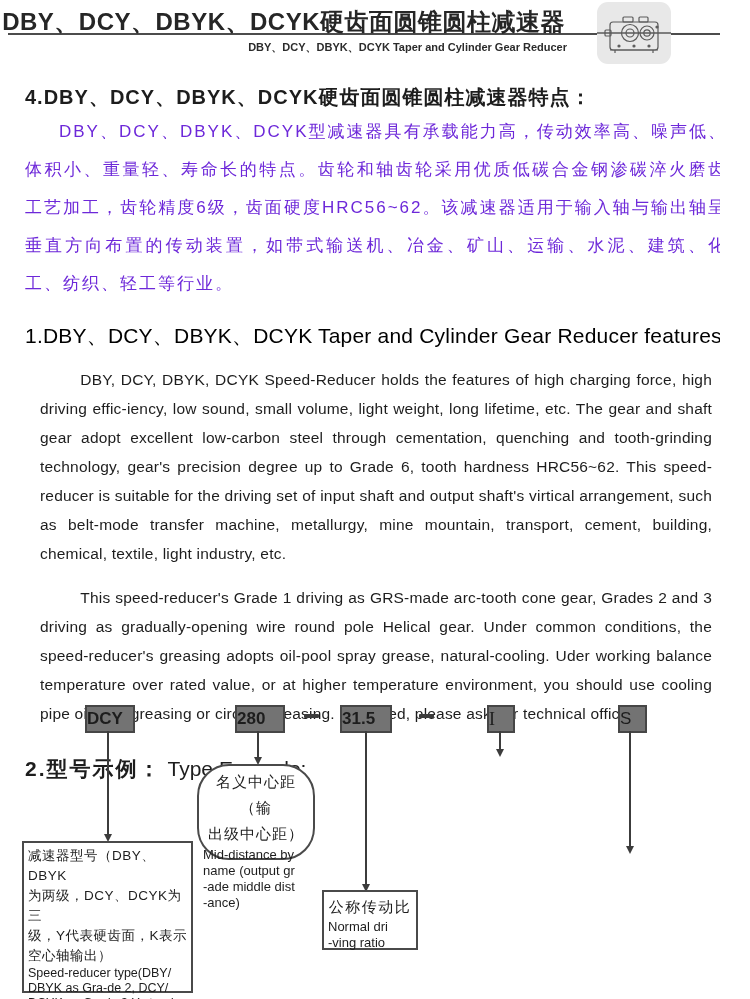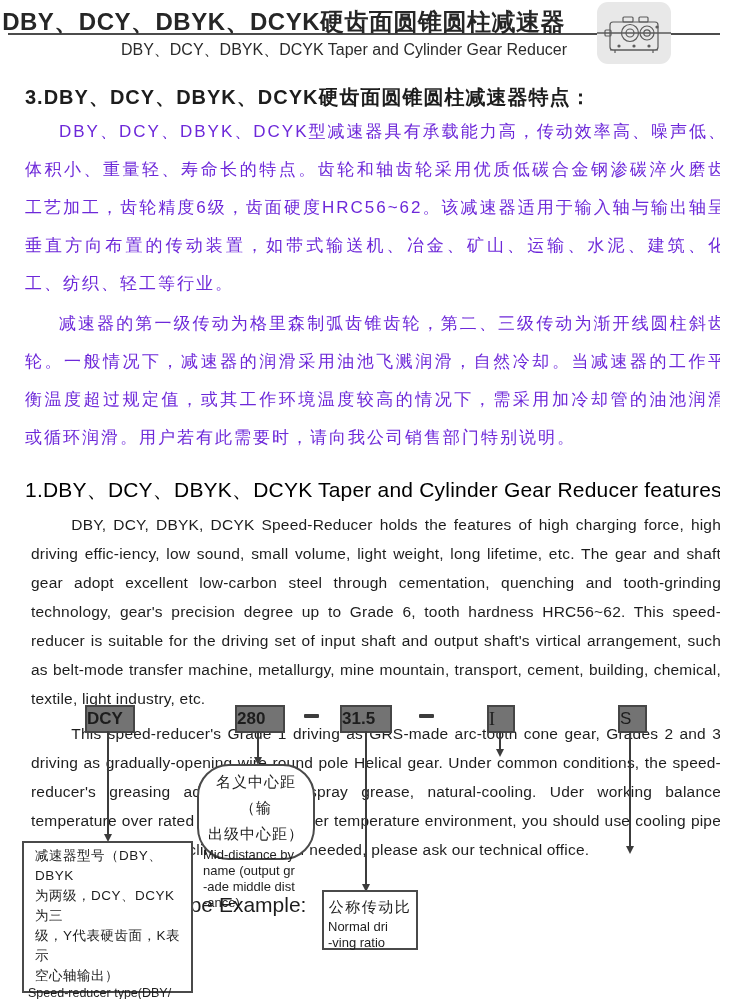--- a/index.html
+++ b/index.html
@@ -8,38 +8,38 @@
     font-family:"Liberation Sans","DejaVu Sans",sans-serif;
     color:#222222; overflow:hidden;
   }
   
   .header-rule { position:absolute; left:8px; top:33px; width:732px; height:2px; background:#4c4c4c; }
   .title-cn {
     position:absolute; top:6px; right:155px; font-size:24px; font-weight:bold;
     letter-spacing:0.5px; color:#262626; white-space:nowrap;
   }
   .title-en {
-    position:absolute; top:40px; right:153px; font-size:16px; font-weight:400;
+    position:absolute; top:40px; right:153px; font-size:11px; font-weight:700;
     color:#2b2b2b; white-space:nowrap;margin-left:45px;
   }
   .icon-box {
     position:absolute; left:597px; top:2px; width:74px; height:62px;
     background:#e8e8e8; border-radius:11px;
   }
   .icon-box svg { display:block; }
   
   .content { position:absolute; left:25px; top:84px; width:702px; }
   .h-cn { font-size:20px; font-weight:bold; margin:0; letter-spacing:1px; color:#1d1d1d; }
   .para-cn {
     margin:2px 0 0 0; font-size:17px; line-height:38px; letter-spacing:2px;
     text-align:justify; text-indent:2em; color:#6d28d9;
   }
   .h-en { font-size:21px; font-weight:normal; margin:19px 0 6px 0; color:#000000; letter-spacing:0.2px; }
   .para-en {
-    margin:6px; font-size:15.5px; line-height:29px; text-align:justify;
+    margin:15px; font-size:15.5px; line-height:29px; text-align:justify;
     text-indent:2.6em; color:#1d1d1d; letter-spacing:0.2px;
   }
   .h2 { margin:27px 0 0 0; font-size:21px; color:#1d1d1d; }
   .h2 .cnpart { font-weight:bold; letter-spacing:2px; }
   .h2 .enpart { font-weight:normal; margin-left:6px; }
   
   .diagram { position:absolute; left:0; top:700px; width:750px; height:299px; }
   .code {
     position:absolute; top:5px; height:24px; border:2px solid #464646;
     text-align:left; font-size:17px; font-weight:bold; line-height:24px;
@@ -53,21 +53,21 @@
     position:absolute; width:0; height:0;
     border-left:4px solid transparent; border-right:4px solid transparent;
     border-top:8px solid #3c3c3c;
   }
   .ann {
     position:absolute; border:2px solid #4a4a4a; background:#fff;
     padding:3px 4px; box-sizing:border-box; color:#1d1d1d;
   }
   .ann .cn { white-space:pre-line; font-size:15px; line-height:25px; letter-spacing:1px; }
   .ann .en { white-space:pre-line; font-size:12.8px; line-height:15.5px; letter-spacing:0; }
-  .ann.a1 .cn { font-size:13.5px; line-height:20px; letter-spacing:0.5px;margin-left:7px; }
+  .ann.a1 .cn { font-size:13.5px; line-height:20px; letter-spacing:0.5px; }
   .ann.a1 .en { font-size:12.5px; line-height:14.8px; }
   .ann.a2 .cn , .ann.a4 .cn { text-align:center; line-height:26px; }
   .ann.a3 .cn { line-height:24px; letter-spacing:1.5px;text-align:center; }
   .ann.a3 .en , .ann.a4 .en , .ann.a2 .en { font-size:13px; line-height:16px; }
   .ann.a5 .cn { font-size:15.5px; line-height:25px; letter-spacing:2px; }
   .ann.a5 .en { font-size:13.2px; line-height:17px; }
 </style>
 </head>
 <body>
 
@@ -100,23 +100,22 @@
 
         <circle cx="22" cy="44" r="1" fill="#5a5a5a"></circle>
         <circle cx="37" cy="44" r="1" fill="#5a5a5a"></circle>
         <circle cx="52" cy="44" r="1" fill="#5a5a5a"></circle>
         <circle cx="60" cy="25" r="1" fill="#5a5a5a"></circle>
       </g>
     </svg>
   </div>
 
   <div class="content">
-    <h2 class="h-cn">3.DBY、DCY、DBYK、DCYK硬齿面圆锥圆柱减速器特点：</h2>
+    <h2 class="h-cn">4.DBY、DCY、DBYK、DCYK硬齿面圆锥圆柱减速器特点：</h2>
     <p class="para-cn">DBY、DCY、DBYK、DCYK型减速器具有承载能力高，传动效率高、噪声低、体积小、重量轻、寿命长的特点。齿轮和轴齿轮采用优质低碳合金钢渗碳淬火磨齿工艺加工，齿轮精度6级，齿面硬度HRC56~62。该减速器适用于输入轴与输出轴呈垂直方向布置的传动装置，如带式输送机、冶金、矿山、运输、水泥、建筑、化工、纺织、轻工等行业。</p>
-    <p class="para-cn">减速器的第一级传动为格里森制弧齿锥齿轮，第二、三级传动为渐开线圆柱斜齿轮。一般情况下，减速器的润滑采用油池飞溅润滑，自然冷却。当减速器的工作平衡温度超过规定值，或其工作环境温度较高的情况下，需采用加冷却管的油池润滑或循环润滑。用户若有此需要时，请向我公司销售部门特别说明。</p>
 
     <h2 class="h-en">1.DBY、DCY、DBYK、DCYK Taper and Cylinder Gear Reducer features</h2>
     <p class="para-en">DBY, DCY, DBYK, DCYK Speed-Reducer holds the features of high charging force, high driving effic-iency, low sound, small volume, light weight, long lifetime, etc. The gear and shaft gear adopt excellent low-carbon steel through cementation, quenching and tooth-grinding technology, gear's precision degree up to Grade 6, tooth hardness HRC56~62. This speed-reducer is suitable for the driving set of input shaft and output shaft's virtical arrangement, such as belt-mode transfer machine, metallurgy, mine mountain, transport, cement, building, chemical, textile, light industry, etc.</p>
     <p class="para-en">This speed-reducer's Grade 1 driving as GRS-made arc-tooth cone gear, Grades 2 and 3 driving as gradually-opening wire round pole Helical gear. Under common conditions, the speed-reducer's greasing adopts oil-pool spray grease, natural-cooling. Uder working balance temperature over rated value, or at higher temperature environment, you should use cooling pipe oil-pool greasing or circling greasing. If needed, please ask our technical office.</p>
 
     <h2 class="h2">
       <span class="cnpart">2.型号示例：</span><span class="enpart">Type Example:</span>
     </h2>
   </div>
 

